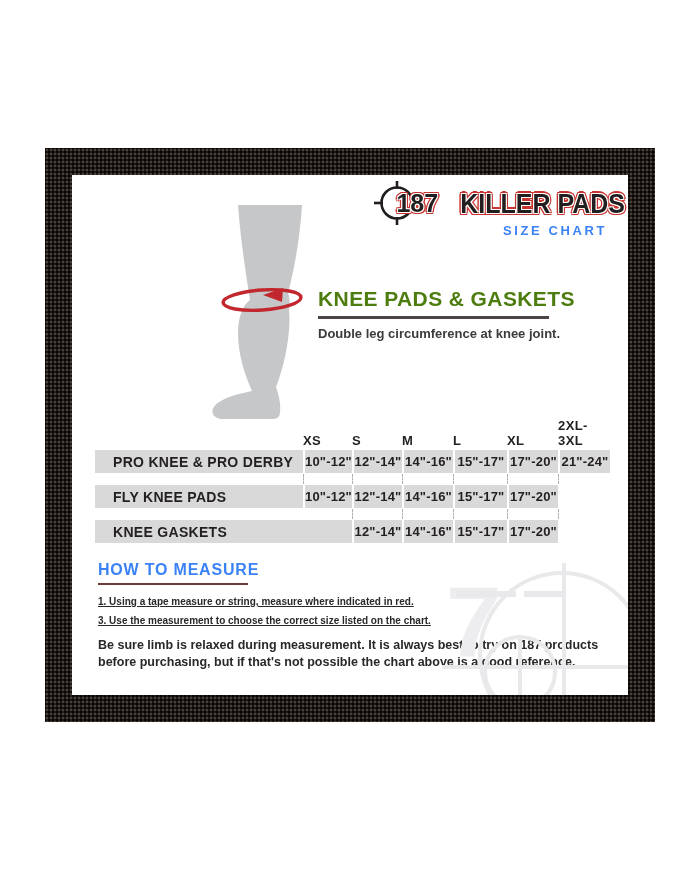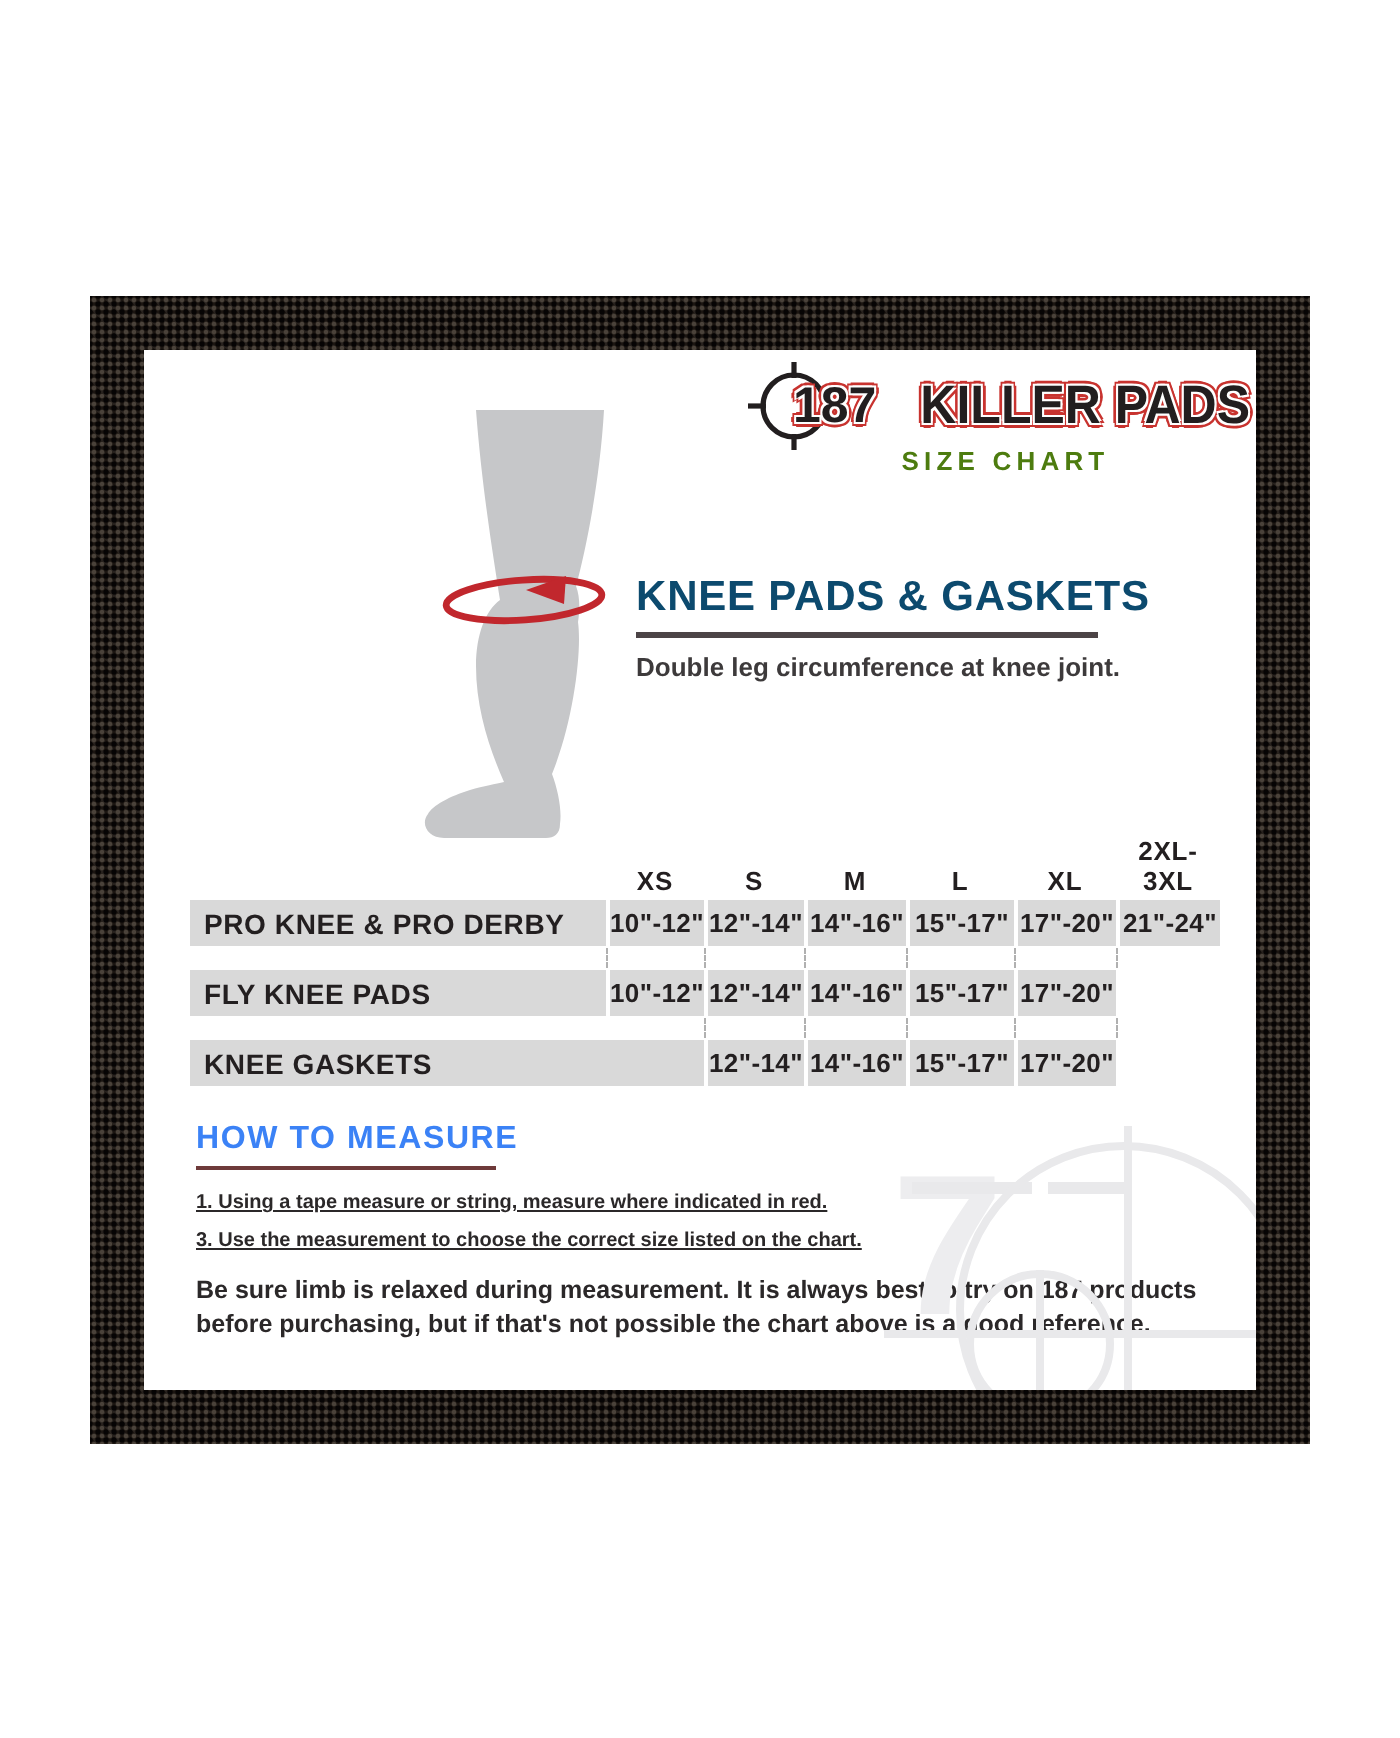--- a/index.html
+++ b/index.html
@@ -27,41 +27,41 @@
   .logo-text { font-weight:900; font-size:25px; line-height:1; color:#221e1f;
     letter-spacing:0px; transform:scaleY(1.08);
     text-shadow:
       -1px -1px 0 #fff, 1px -1px 0 #fff, -1px 1px 0 #fff, 1px 1px 0 #fff,
       -2.4px 0 0 #c8332f, 2.4px 0 0 #c8332f, 0 -2.4px 0 #c8332f, 0 2.4px 0 #c8332f,
       -1.8px -1.8px 0 #c8332f, 1.8px -1.8px 0 #c8332f, -1.8px 1.8px 0 #c8332f, 1.8px 1.8px 0 #c8332f; }
   .crosshair-wrap { position:relative; display:inline-block; margin-right:7px; padding:4px 15px; }
   .crosshair-wrap svg { position:absolute; left:-7px; top:-6px; }
   .crosshair-wrap .logo-text { position:relative; z-index:2; }
   .logo-tagline { font-size:13px; font-weight:800; letter-spacing:2.6px;
-    color:#4d7c0f; margin-top:3px; margin-right:1px;text-align:center; }
+    color:#3b82f6; margin-top:3px; margin-right:18px; }
 
   
   .leg-illustration { position:absolute; left:133px; top:30px; }
 
   
   .section-head { position:absolute; left:246px; top:112px; width:250px; }
-  .section-title { font-size:21px; font-weight:800; letter-spacing:0.4px; color:#0c4a6e; white-space:nowrap; }
+  .section-title { font-size:21px; font-weight:800; letter-spacing:0.4px; color:#4d7c0f; white-space:nowrap; }
   .section-rule { width:231px; height:2.5px; background:#4c4446; margin-top:5px; }
   .section-sub { font-size:13px; font-weight:700; color:#3d3a3b; margin-top:7px; white-space:nowrap; }
 
   
   .size-table { position:absolute; left:23px; top:253px; width:515px; font-size:13px; }
   .tbl-header { display:flex; height:20px; align-items:flex-end; font-weight:700; letter-spacing:0.4px; }
   .hl { width:208px; }
-  .hc { text-align:center; }
+  .hc { text-align:left; }
   .w-xs{width:49px}.w-s{width:50px}.w-m{width:51px}.w-l{width:54px}.w-xl{width:51px}.w-2x{width:52px}
   .t-row { display:flex; height:23px; margin-top:12px; }
   .t-row.first { margin-top:2px; }
   .t-label { width:208px; background:#d9d9d9; display:flex; align-items:center;
-    padding-left:7px; font-size:14px; font-weight:800; letter-spacing:0.3px; white-space:nowrap; }
+    padding-left:18px; font-size:14px; font-weight:800; letter-spacing:0.3px; white-space:nowrap; }
   .t-label.wide { width:257px; }
   .t-cell { background:#d9d9d9; margin-left:2px; display:flex; align-items:center;
     justify-content:center; font-weight:600; letter-spacing:0.2px; }
   .c-xs{width:47px}.c-s{width:48px}.c-m{width:49px}.c-l{width:52px}.c-xl{width:49px}.c-2x{width:50px}
   .gap-dashes { position:absolute; left:0; width:515px; height:12px; }
   .dash { position:absolute; top:1px; height:10px; width:0; border-left:1px dashed #b0b0b0; }
 
   
   .how-to { position:absolute; left:26px; top:386px; width:512px; }
   .how-title { font-size:16px; font-weight:800; letter-spacing:0.8px; color:#3b82f6; }

